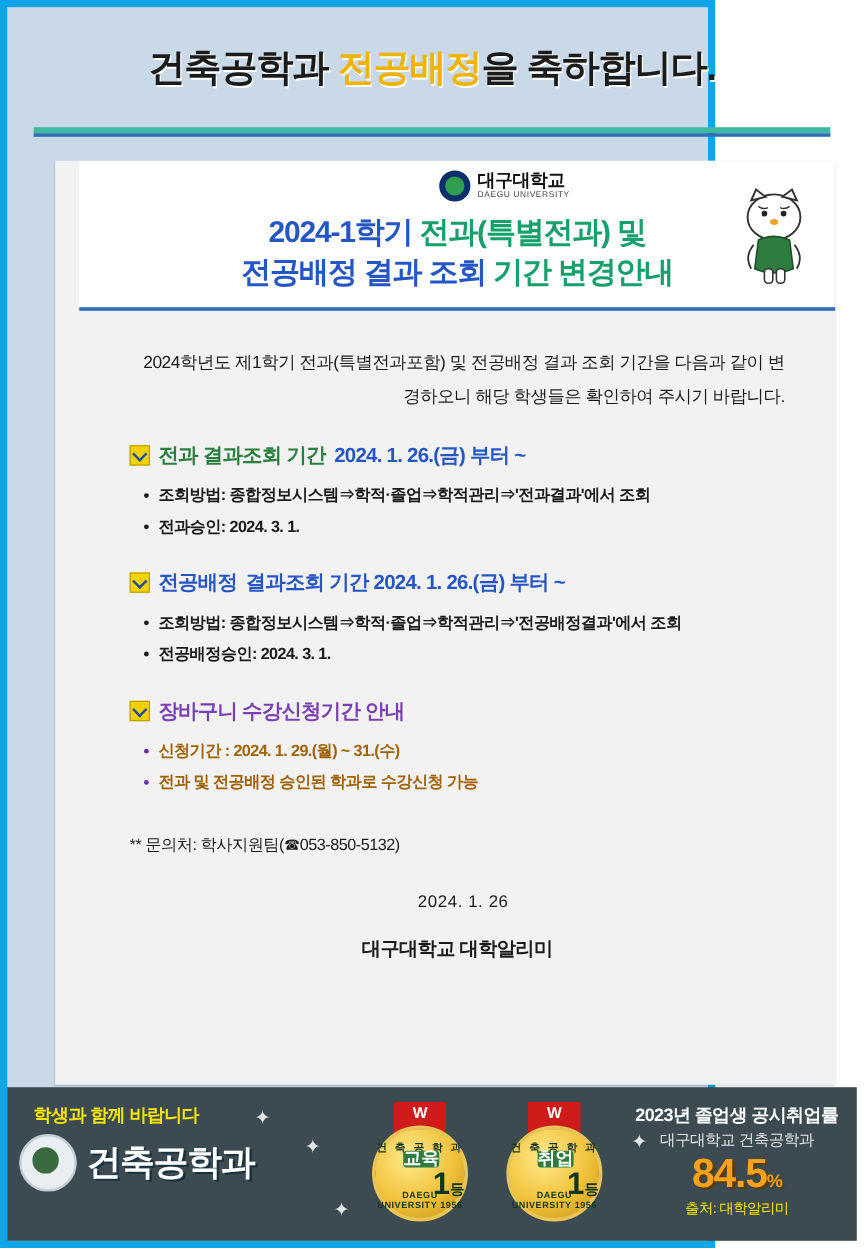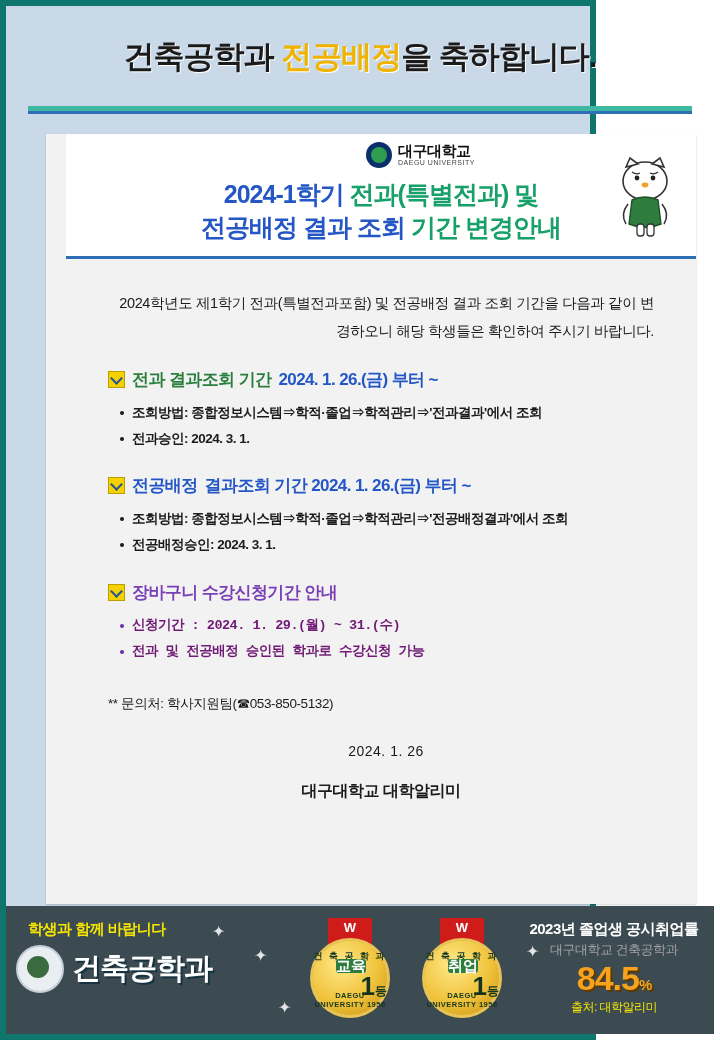--- a/index.html
+++ b/index.html
@@ -12,21 +12,21 @@
     font-family: "Liberation Sans", sans-serif;
     background: #ffffff;
     overflow: hidden;
   }
   .poster {
     position: relative;
     width: 596px;
     height: 1040px;
     background: #c9d9e8;
     box-sizing: border-box;
-    border: 6px solid #0f766e;
+    border: 6px solid #0ea5e9;
   }
   
   .top-band {
     position: absolute;
     left: 0; top: 0;
     width: 708px;
     height: 102px;
     display: flex;
     align-items: center;
     justify-content: center;
@@ -197,22 +197,21 @@
   ul.bullets li::before {
     content: "";
     position: absolute;
     left: 2px;
     top: 11px;
     width: 4px; height: 4px;
     border-radius: 50%;
     background: #1b1b1b;
   }
   ul.bullets.purple li {
-    color: #701a75;
-    font-family: Liberation Mono, monospace;
+    color: #a16207;
   }
   ul.bullets.purple li::before {
     background: #6b2fa8;
   }
   .contact {
     margin-top: 30px;
     font-size: 13.5px;
     letter-spacing: -0.4px;
     color: #1b1b1b;
   }
@@ -373,21 +372,21 @@
     color: #fff;
   }
   .stat-top {
     font-size: 15px;
     font-weight: bold;
     color: #ffffff;
     letter-spacing: -0.5px;
   }
   .stat-sub {
     font-size: 13px;
-    color: #a3a3a3;
+    color: #e5e5e5;
     letter-spacing: -0.5px;
     margin-top: 2px;
   }
   .stat-num {
     font-size: 34px;
     font-weight: bold;
     color: #f6a21d;
     letter-spacing: -1px;
     line-height: 1.05;
     margin-top: 2px;

